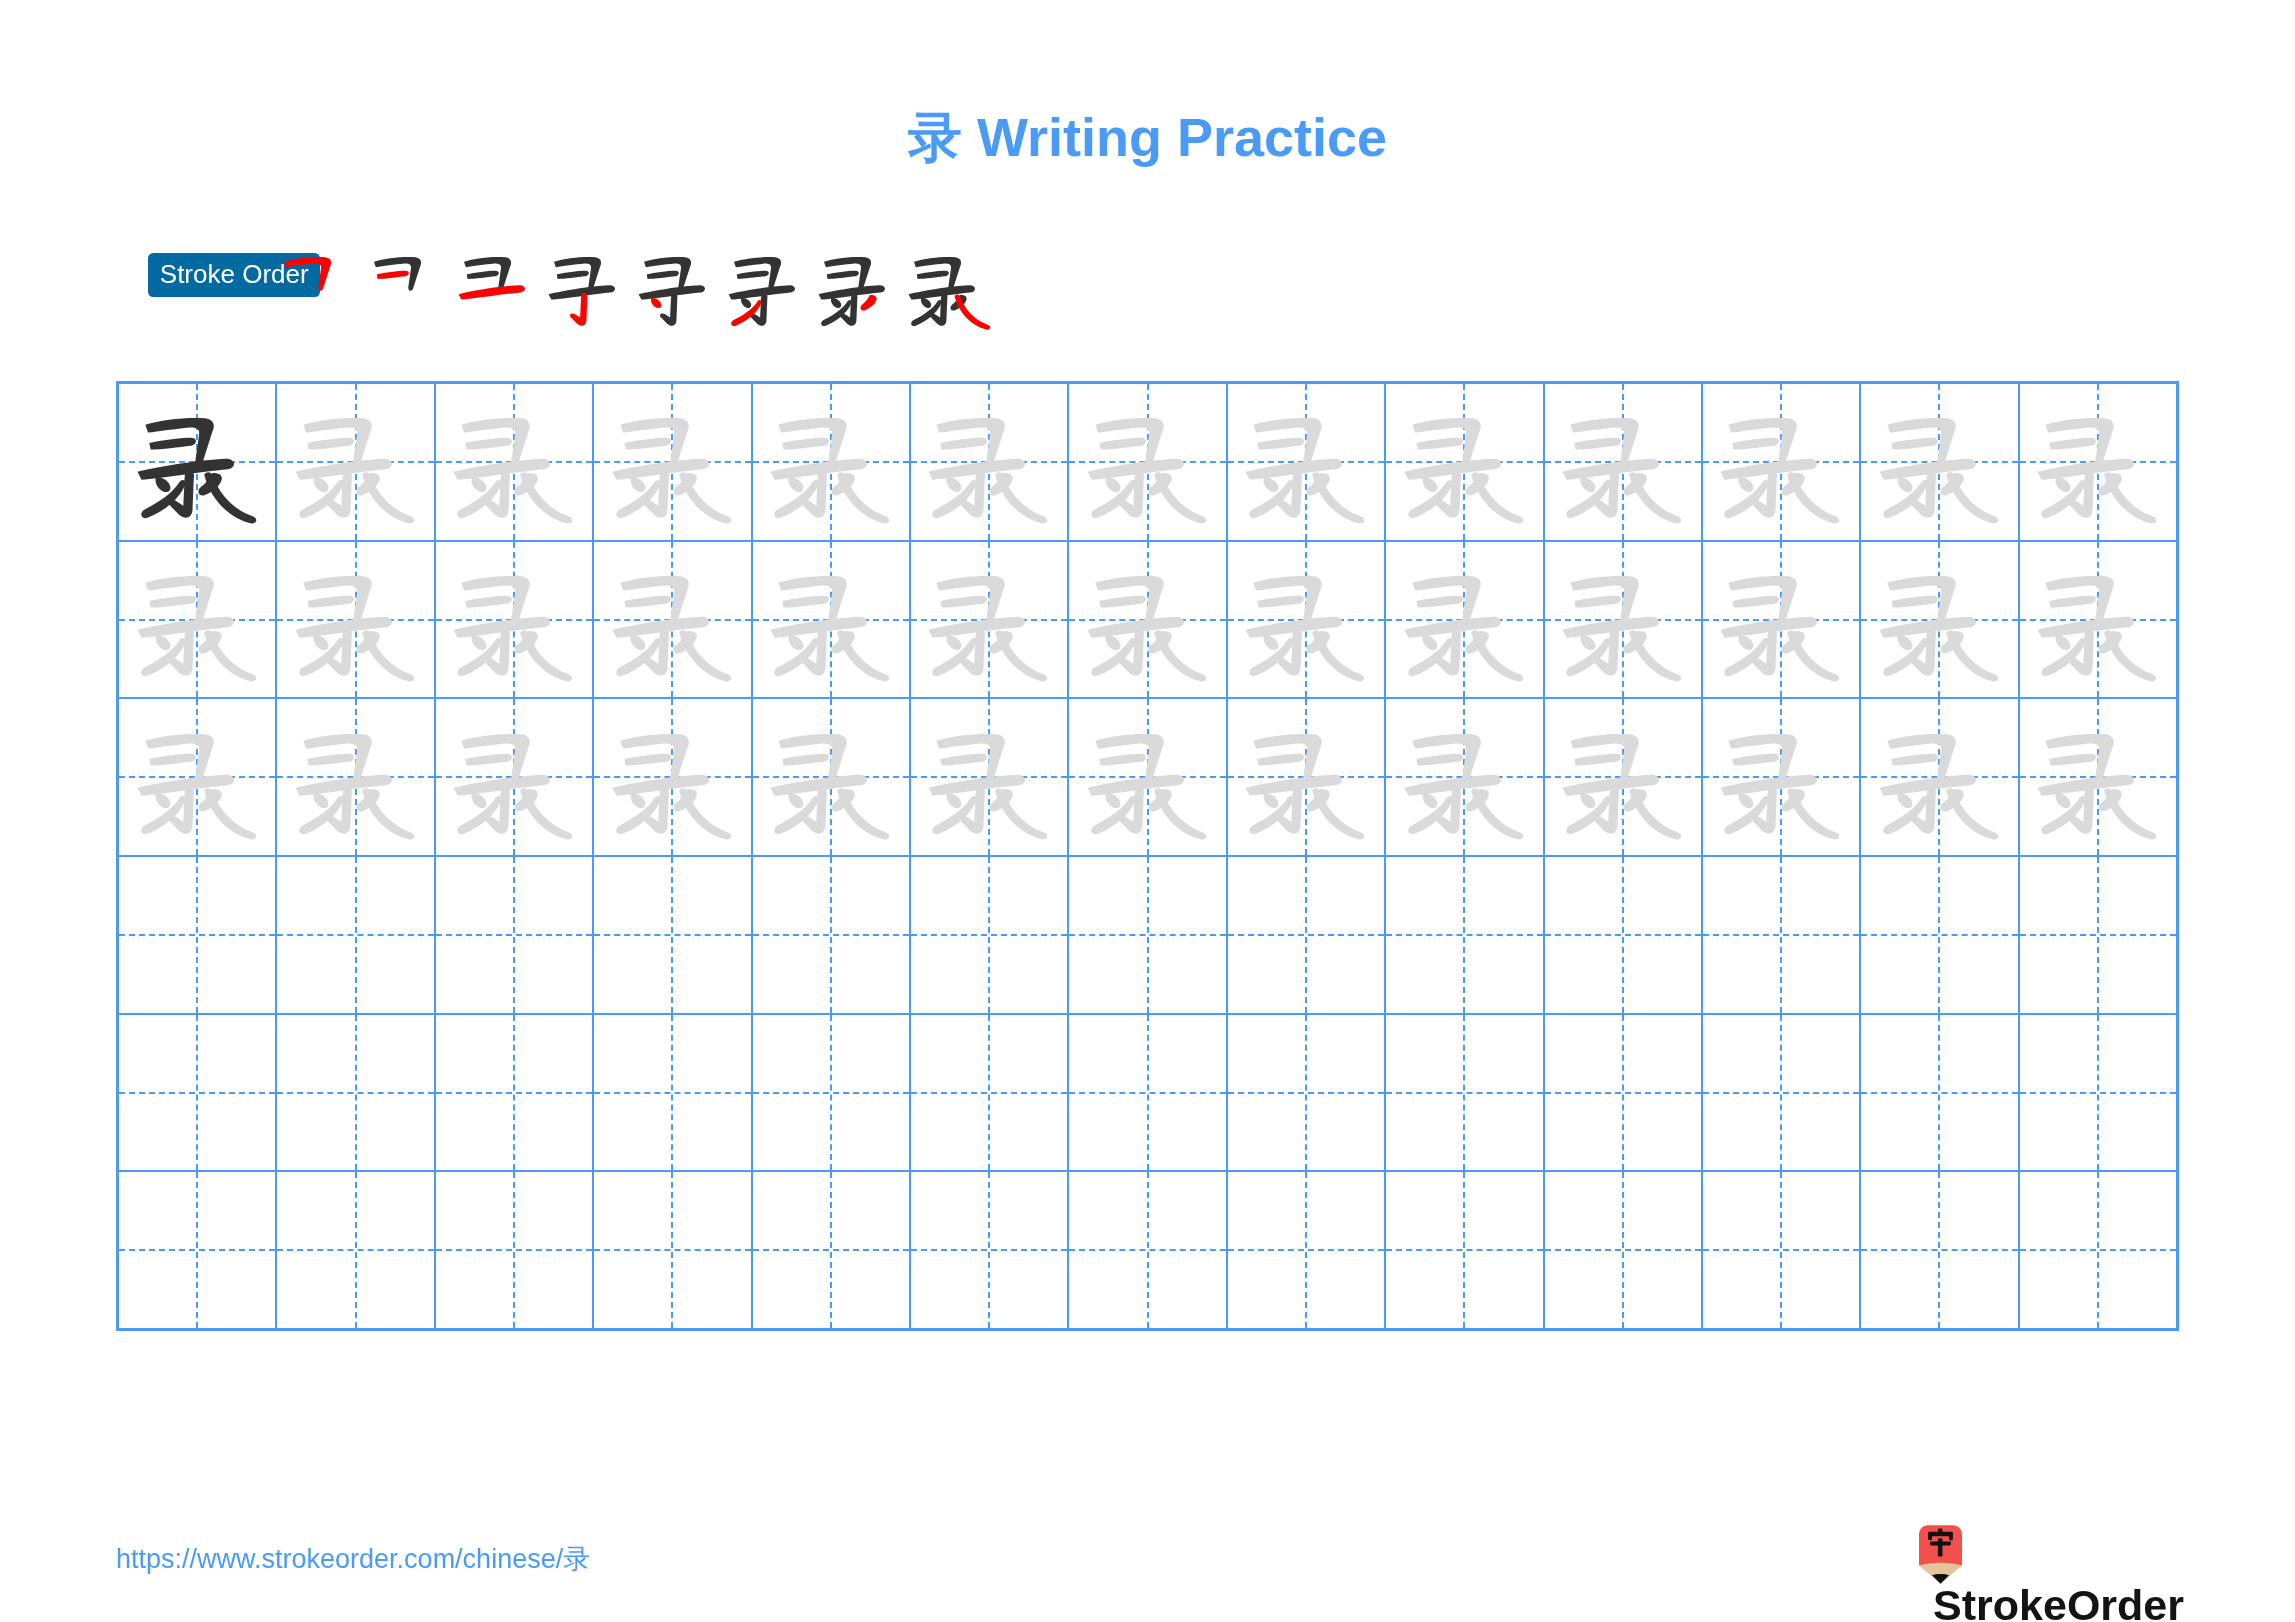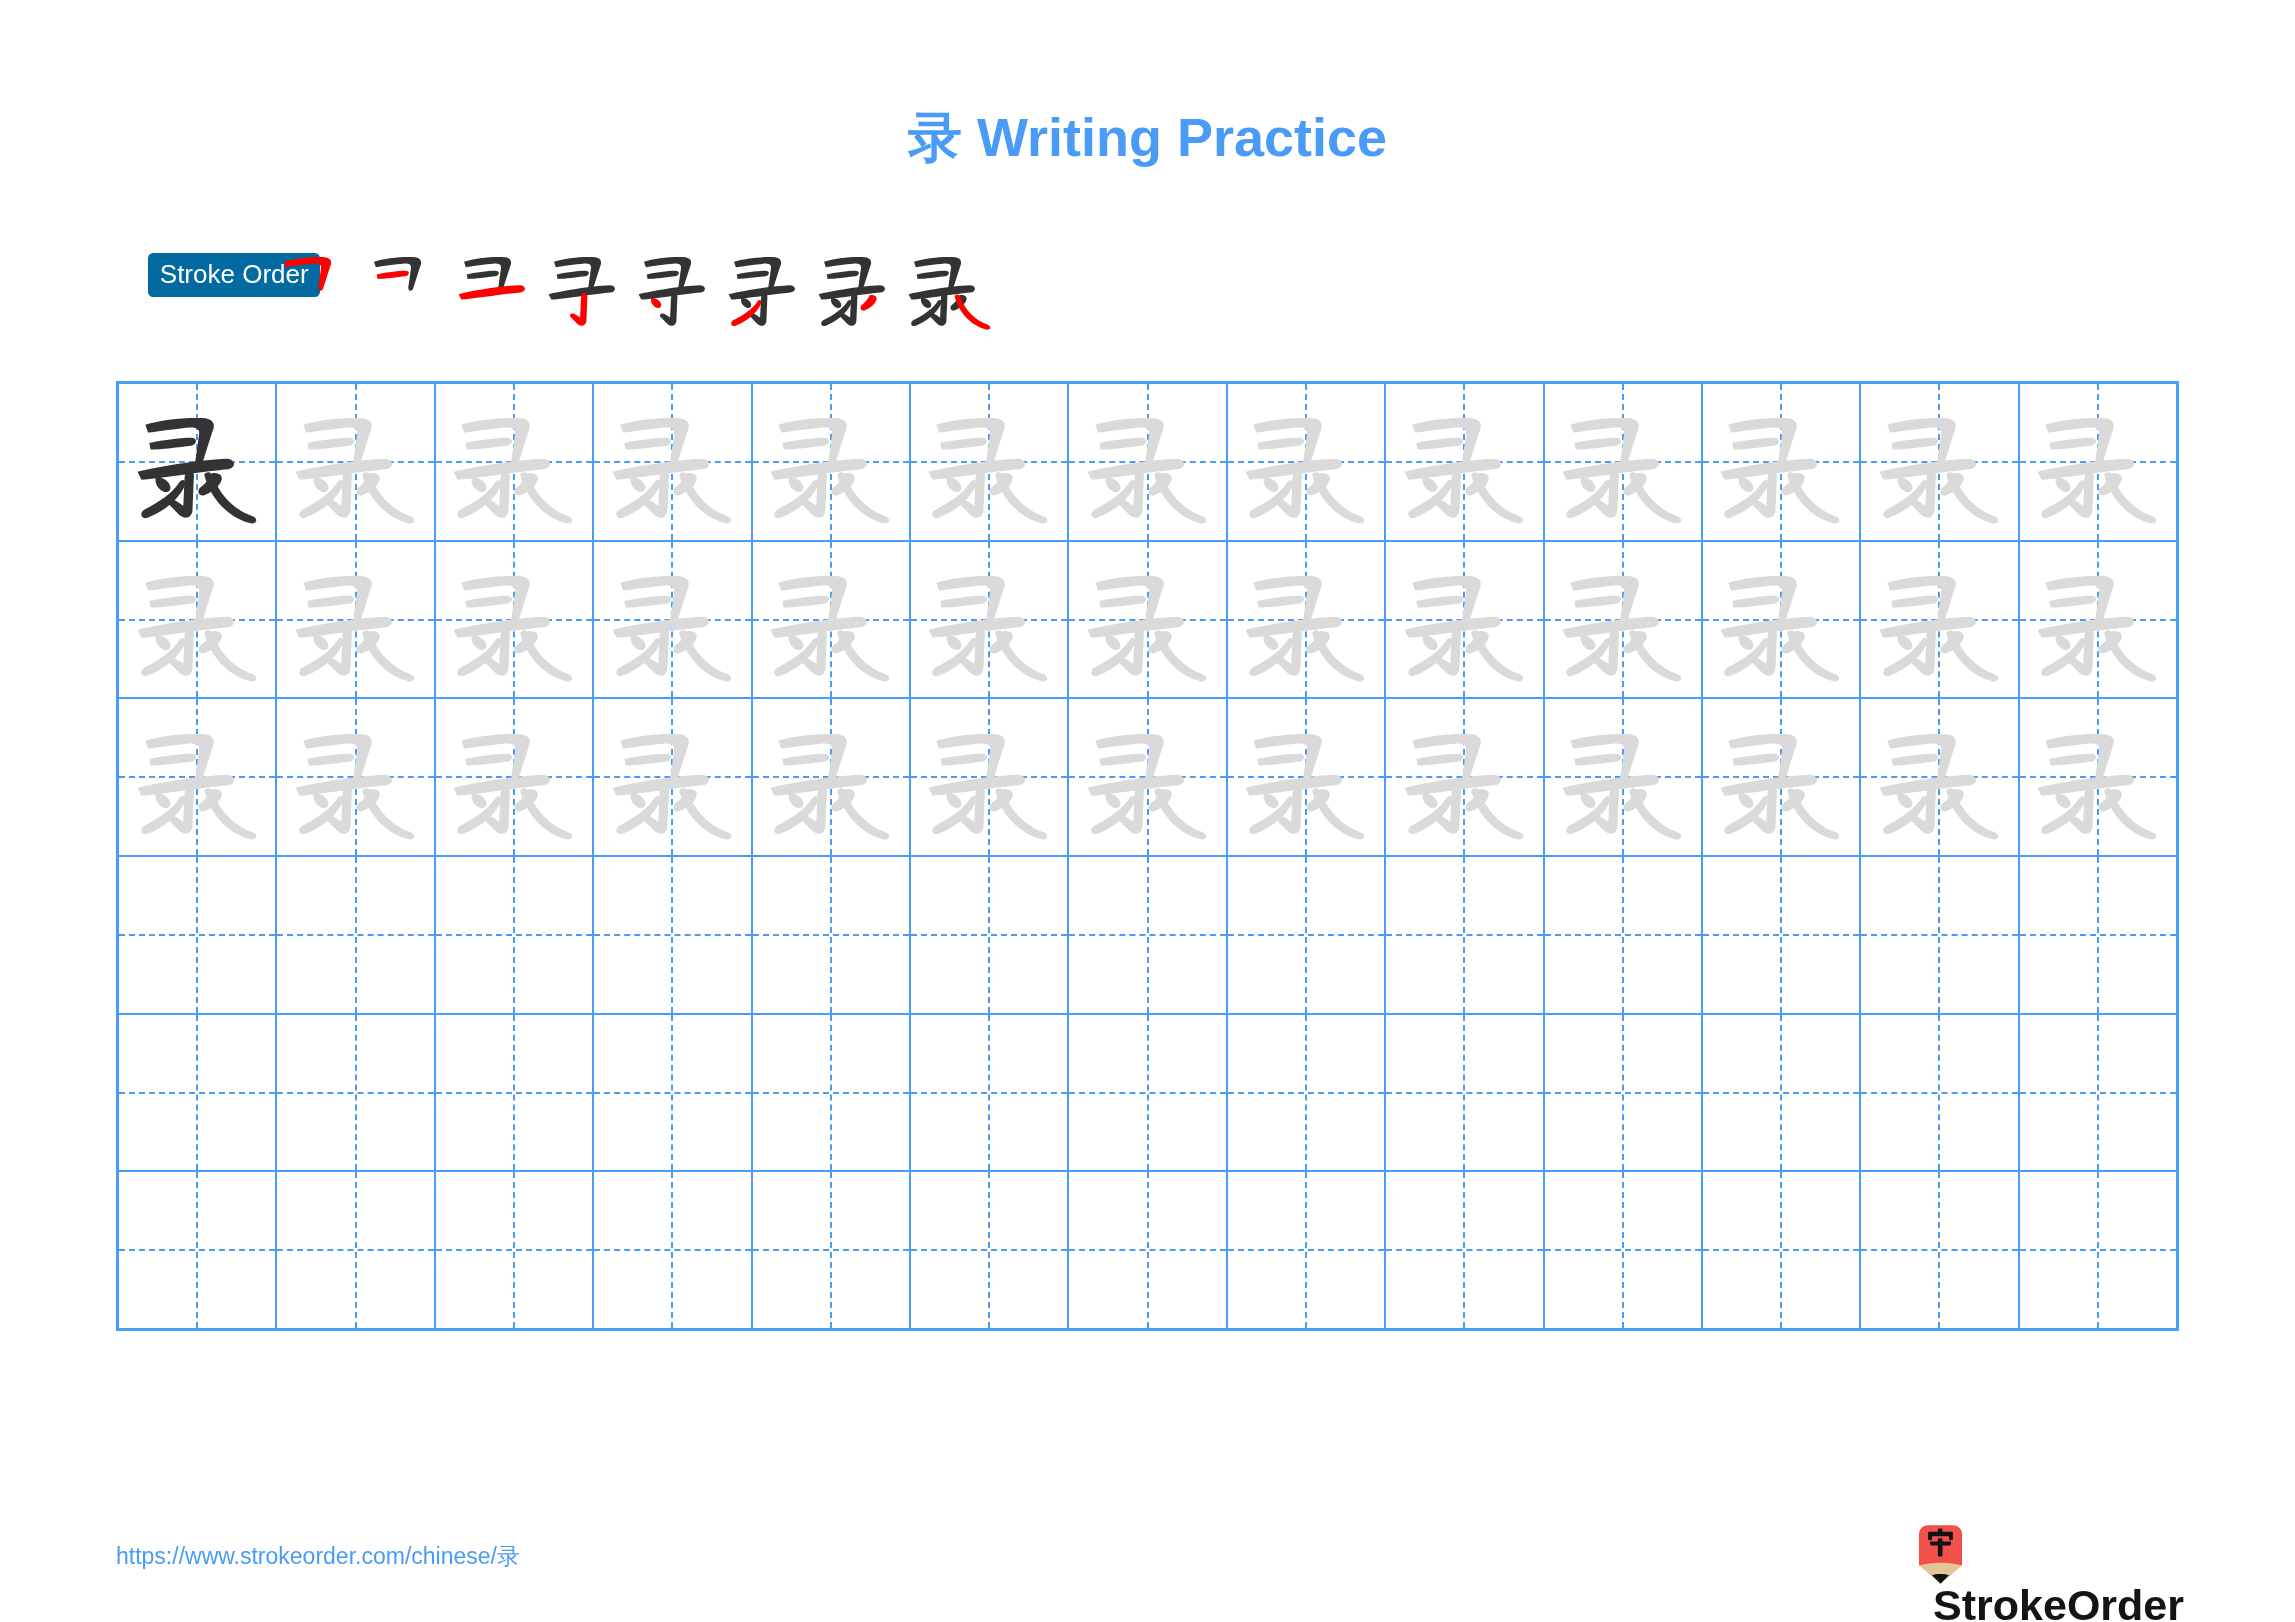--- a/index.html
+++ b/index.html
@@ -107,21 +107,21 @@
     display: flex;
     align-items: center;
     justify-content: center;
   }
   .grid-cell .glyph svg { width: 84%; height: 84%; display: block; }
 
   
   #footer-url {
     position: absolute;
     left: 116px; top: 1541px;
-    font-size: 23px;
+    font-size: 27px;
     color: #4A9BF5;
     white-space: nowrap;
     text-decoration: none;
   }
   #footer-url .han { font-family: "DejaVu Sans", sans-serif; }
 
   #brand-logo {
     position: absolute;
     right: 111px; top: 1525px;
     display: flex;

